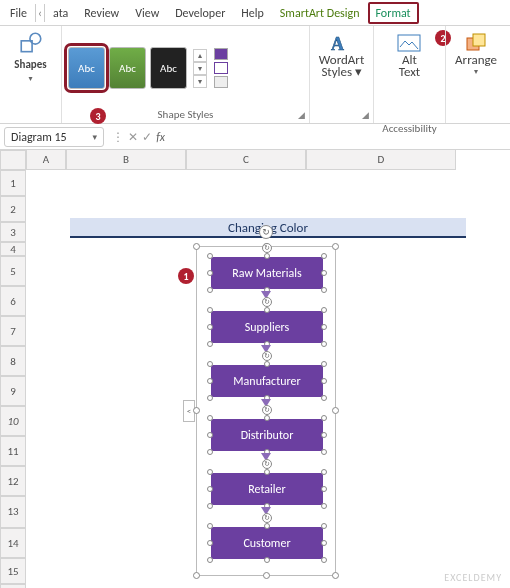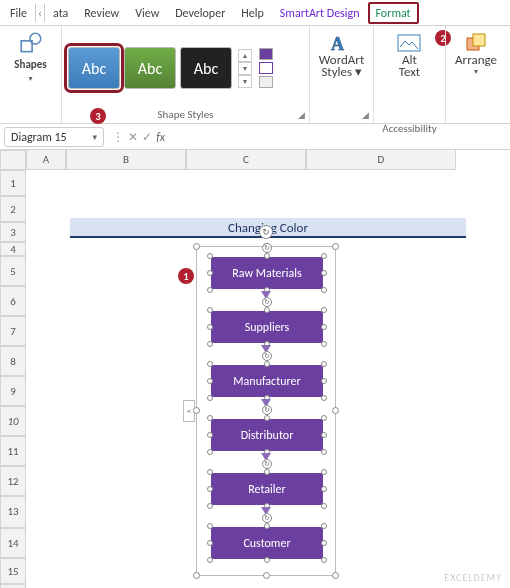--- a/index.html
+++ b/index.html
@@ -2,33 +2,33 @@
 <html><head>
 <meta charset="utf-8">
 <style>
   * { box-sizing: border-box; margin: 0; padding: 0; }
   body { font-family: "Segoe UI", Calibri, sans-serif; font-size: 12px; background: #fff; color: #333; width: 510px; height: 588px; overflow: hidden; position: relative; }
   
   
   .tabs { display: flex; border-bottom: 1px solid #d4d4d4; height: 26px; align-items: center; padding-left: 2px; }
   .tab { padding: 4px 8px; font-size: 12px; color: #444; cursor: pointer; }
   .scroll-tab { width:10px; text-align:center; color:#888; border-left:1px solid #ccc; border-right:1px solid #ccc; padding:2px 0;}
-  .tab-smartart { color: #6d28d9; }
+  .tab-smartart { color: #4d7c0f; }
   .tab-format { color: #1a8f5c; border: 2px solid #8b1a2b; border-radius: 2px; padding: 2px 6px; position: relative; }
   .badge-red { position: absolute; width: 16px; height: 16px; border-radius: 50%; background: #b02030; color: #fff; font-size: 10px; font-weight: bold; display: flex; align-items: center; justify-content: center; }
   
   
   .ribbon { display: flex; border-bottom: 1px solid #d4d4d4; height: 98px; background: #fff; }
   .rgroup { border-right: 1px solid #e0e0e0; display: flex; flex-direction: column; justify-content: space-between; padding: 4px 6px 2px; position: relative; }
   .rgroup-label { text-align: center; font-size: 11px; color: #666; padding-top: 2px; }
   .rgroup-top { display: flex; align-items: center; gap: 4px; flex: 1; }
   .shapes-btn { display:flex; flex-direction:column; align-items:center; gap:2px; }
   .shapes-ico { width:26px; height:26px; }
   .small-label { font-size:11px; color:#444;font-weight:bold;}
-  .style-thumb { width:52px; height:42px; border: 1px solid #bbb; border-radius:3px; display:flex; align-items:center; justify-content:center; font-size:16px; color:#fff; }
+  .style-thumb { width:37px; height:42px; border: 1px solid #bbb; border-radius:3px; display:flex; align-items:center; justify-content:center; font-size:11px; color:#fff; }
   .style-blue { background: linear-gradient(#5a9bd5,#3d7dbb); }
   .style-green { background: linear-gradient(#70ad47,#548235); }
   .style-black { background: #222; }
   .highlight-style { outline: 3px solid #8b1a2b; outline-offset: 1px; border-radius:3px; position:relative;}
   .gallery-ctl { display:flex; flex-direction:column; margin-left:2px;}
   .gallery-ctl span { border:1px solid #ccc; width:14px; height:13px; font-size:8px; text-align:center; line-height:11px; color:#666;}
   .side-swatches { display:flex; flex-direction:column; gap:2px; margin-left:3px;}
   .sw { width:14px; height:12px; border:1px solid #aaa; }
   .vgroup { display:flex; flex-direction:column; align-items:center; gap:0; padding: 2px 4px;}
   .vgroup .lbl { font-size:13px; color:#444; line-height:12px; text-align:center;}

